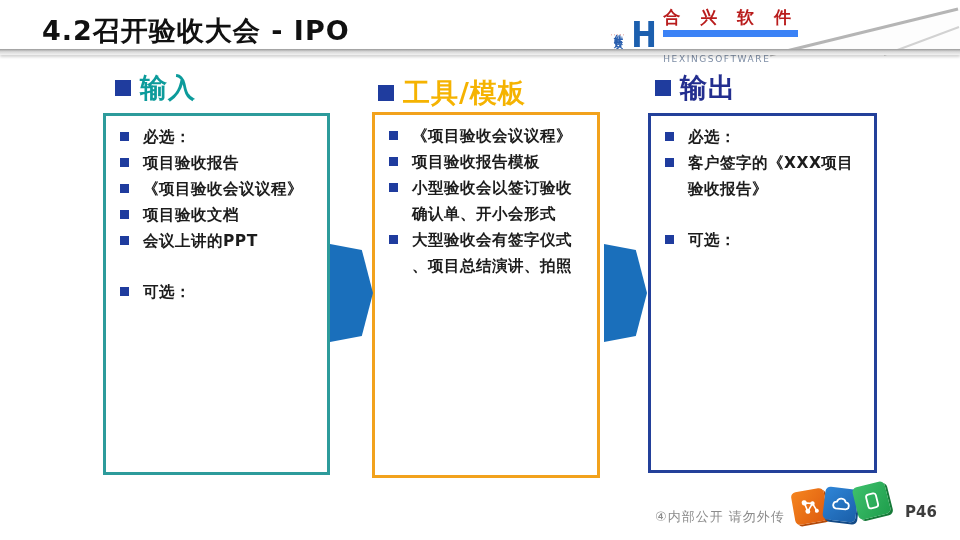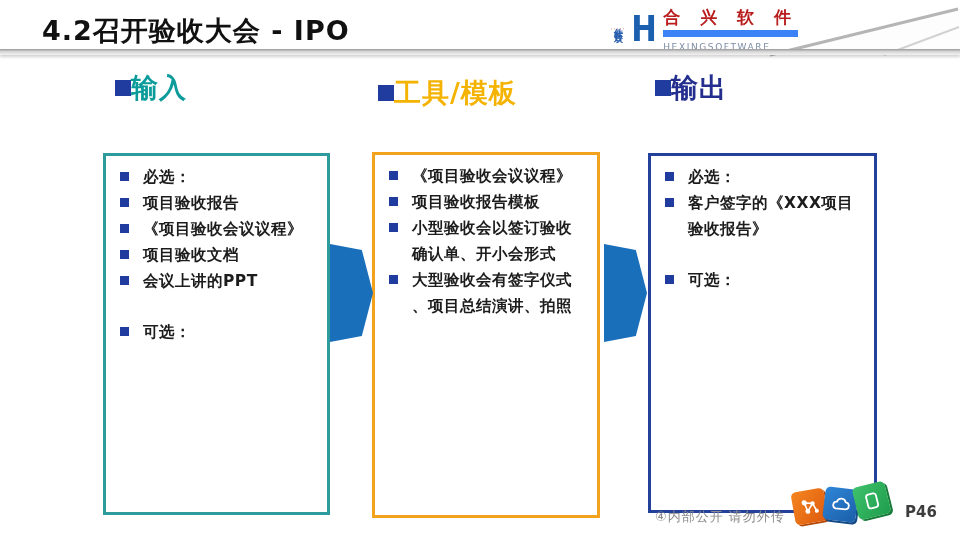--- a/index.html
+++ b/index.html
@@ -20,28 +20,28 @@
   .fold-svg { position:absolute; left:0; top:0; width:960px; height:60px; pointer-events:none; }
 
   
   .logo { position:absolute; right:52px; top:6px; display:flex; align-items:center; gap:4px; }
   .logo-seal { display:flex; flex-direction:column; align-items:center; width:14px; }
   .logo-seal .seal-chars { font-size:9px; line-height:9px; color:#2a5fae; writing-mode:vertical-rl; font-weight:bold; letter-spacing:-2px; }
   .logo-seal .seal-dots { font-size:6px; color:#c0392b; letter-spacing:1px; line-height:4px; }
   .logo-mark { font-size:36px; font-weight:900; color:#1c5fae; line-height:36px; transform:scaleX(.85); }
   .logo-text { display:flex; flex-direction:column; }
   .logo-cn { font-size:17px; font-weight:bold; color:#b91c1c; letter-spacing:7px; white-space:nowrap; border-bottom:7px solid #3b82f6; padding-bottom:1px; }
-  .logo-en { font-size:9px; color:#7d8da5; letter-spacing:1.6px; margin-top:5px; }
+  .logo-en { font-size:9px; color:#7d8da5; letter-spacing:1.6px; margin-top:17px; }
 
   
   .column { position:absolute; }
-  .col-header { position:absolute; display:flex; align-items:center; }
+  .col-header { position:absolute; display:flex; align-items:center; gap:9px; }
   .hdr-sq { width:16px; height:16px; background:#1f3c9e; display:inline-block; }
   .col-header-label { font-size:27px; font-weight:bold; letter-spacing:1px; white-space:nowrap; }
-  .col-box { position:absolute; background:#ffffff; border:3px solid var(--accent); padding:8px 6px 6px 8px;margin-top:40px; }
+  .col-box { position:absolute; background:#ffffff; border:3px solid var(--accent); padding:8px 6px 6px 8px; }
   .item-row { display:flex; align-items:flex-start; min-height:26px; }
   .sq { flex:0 0 auto; width:9px; height:9px; background:#1f3c9e; margin:8px 14px 0 6px; }
   .item-row.cont { padding-left:29px; }
   .item-text { font-size:15.5px; font-weight:bold; color:#1c1c1c; line-height:26px; letter-spacing:0.5px; white-space:nowrap; }
   .spacer { height:25px; }
 
   .col-input  .col-header { left:12px; top:-43px; }
   .col-tools  .col-header { left:6px;  top:-37px; }
   .col-output .col-header { left:7px;  top:-43px; }
   .col-input  { left:103px; top:113px; } .col-input  .col-box { width:227px; height:362px; }

